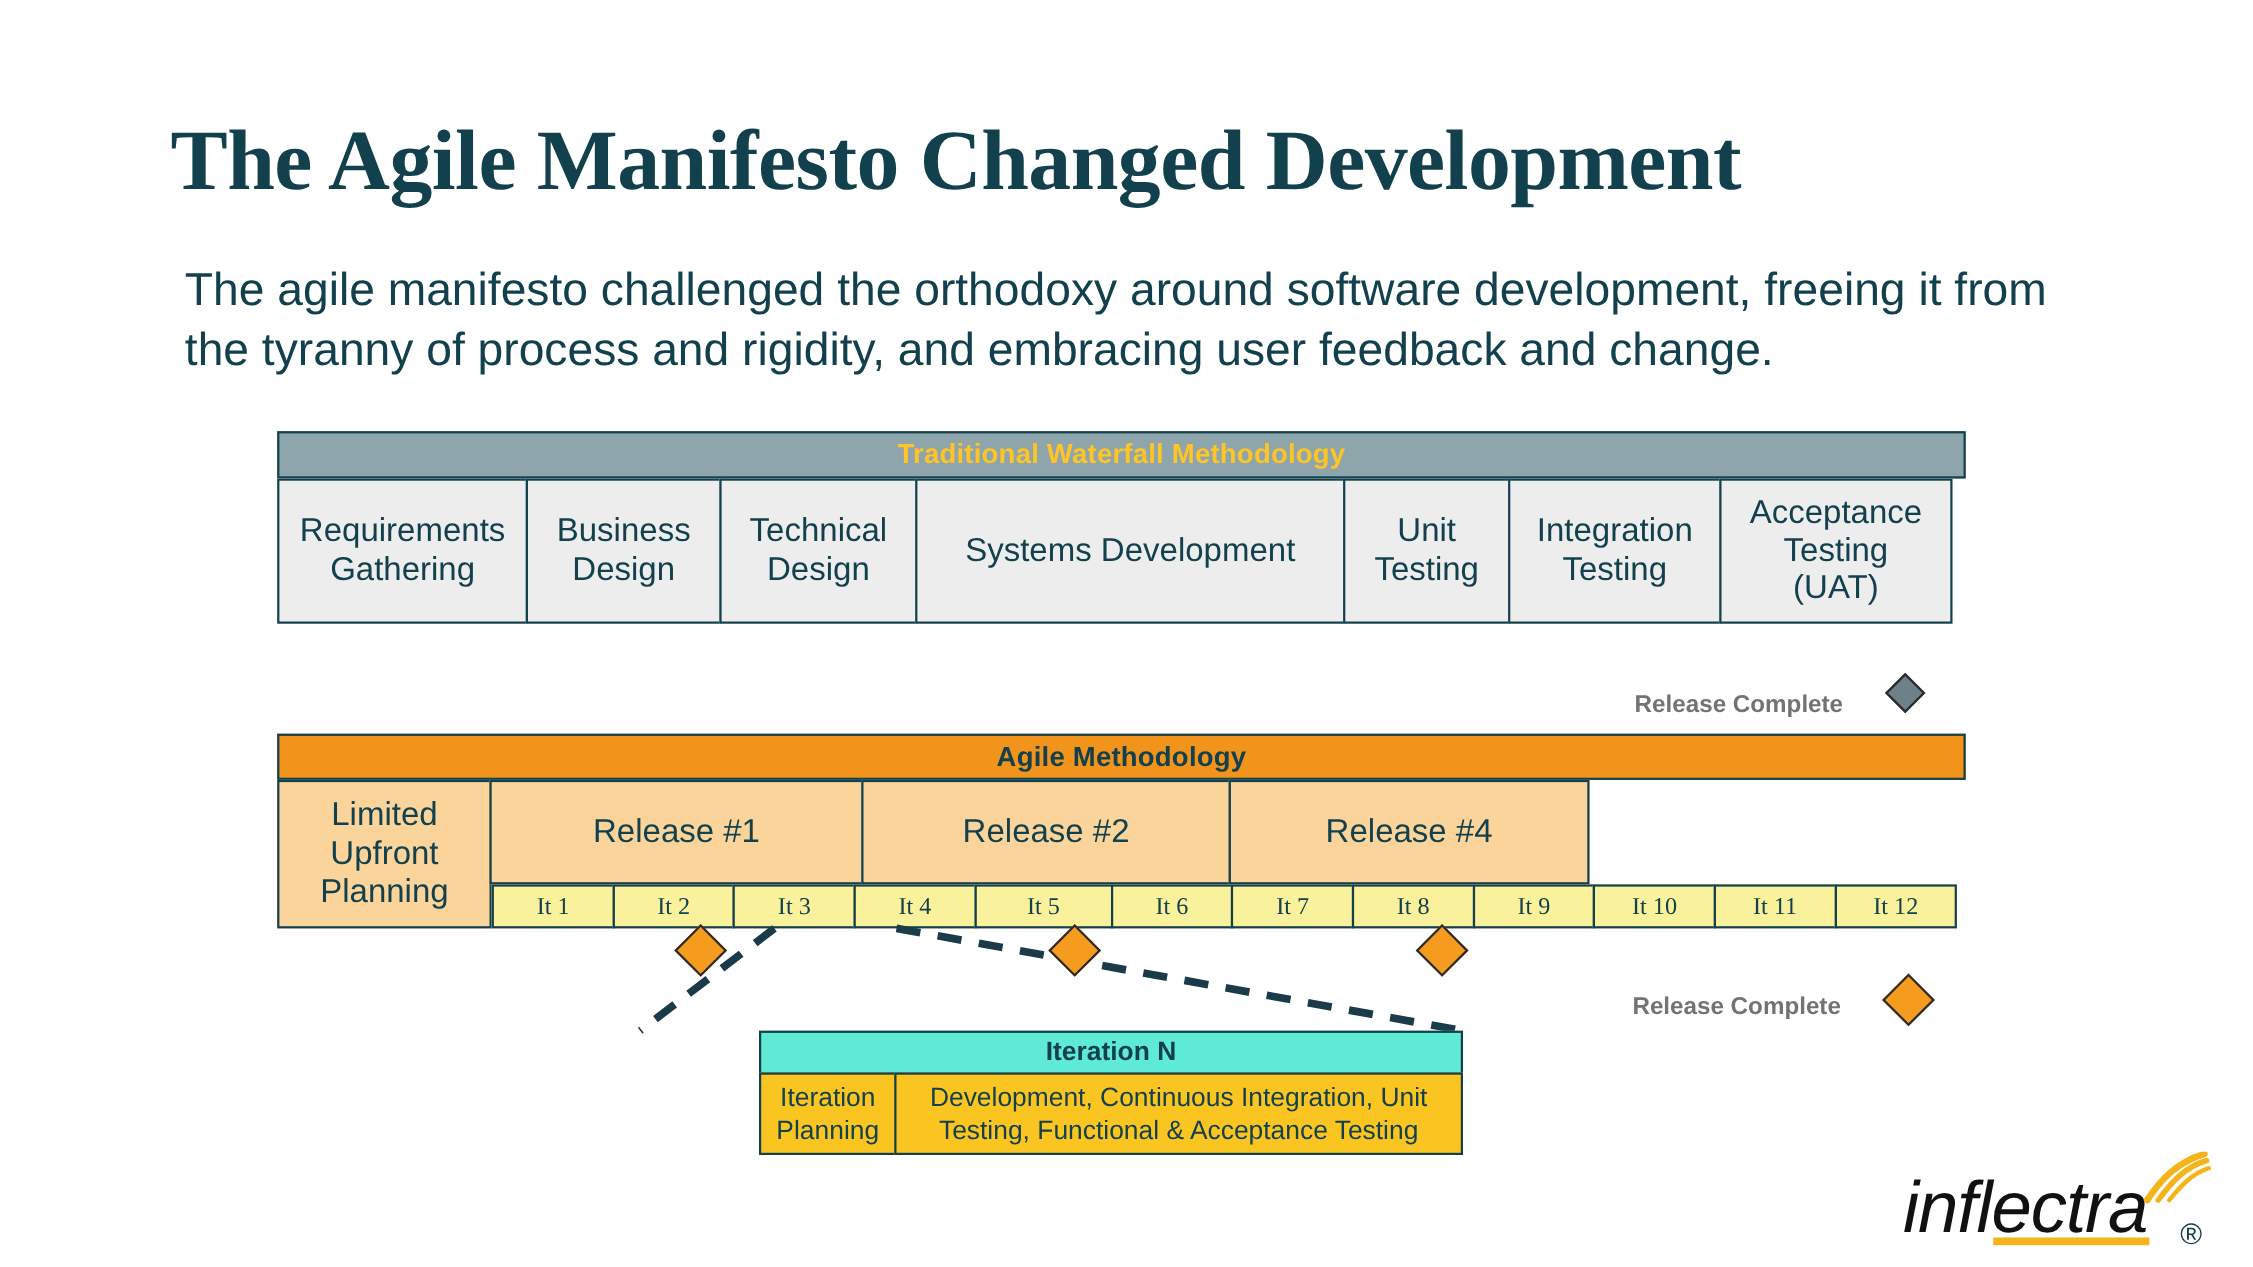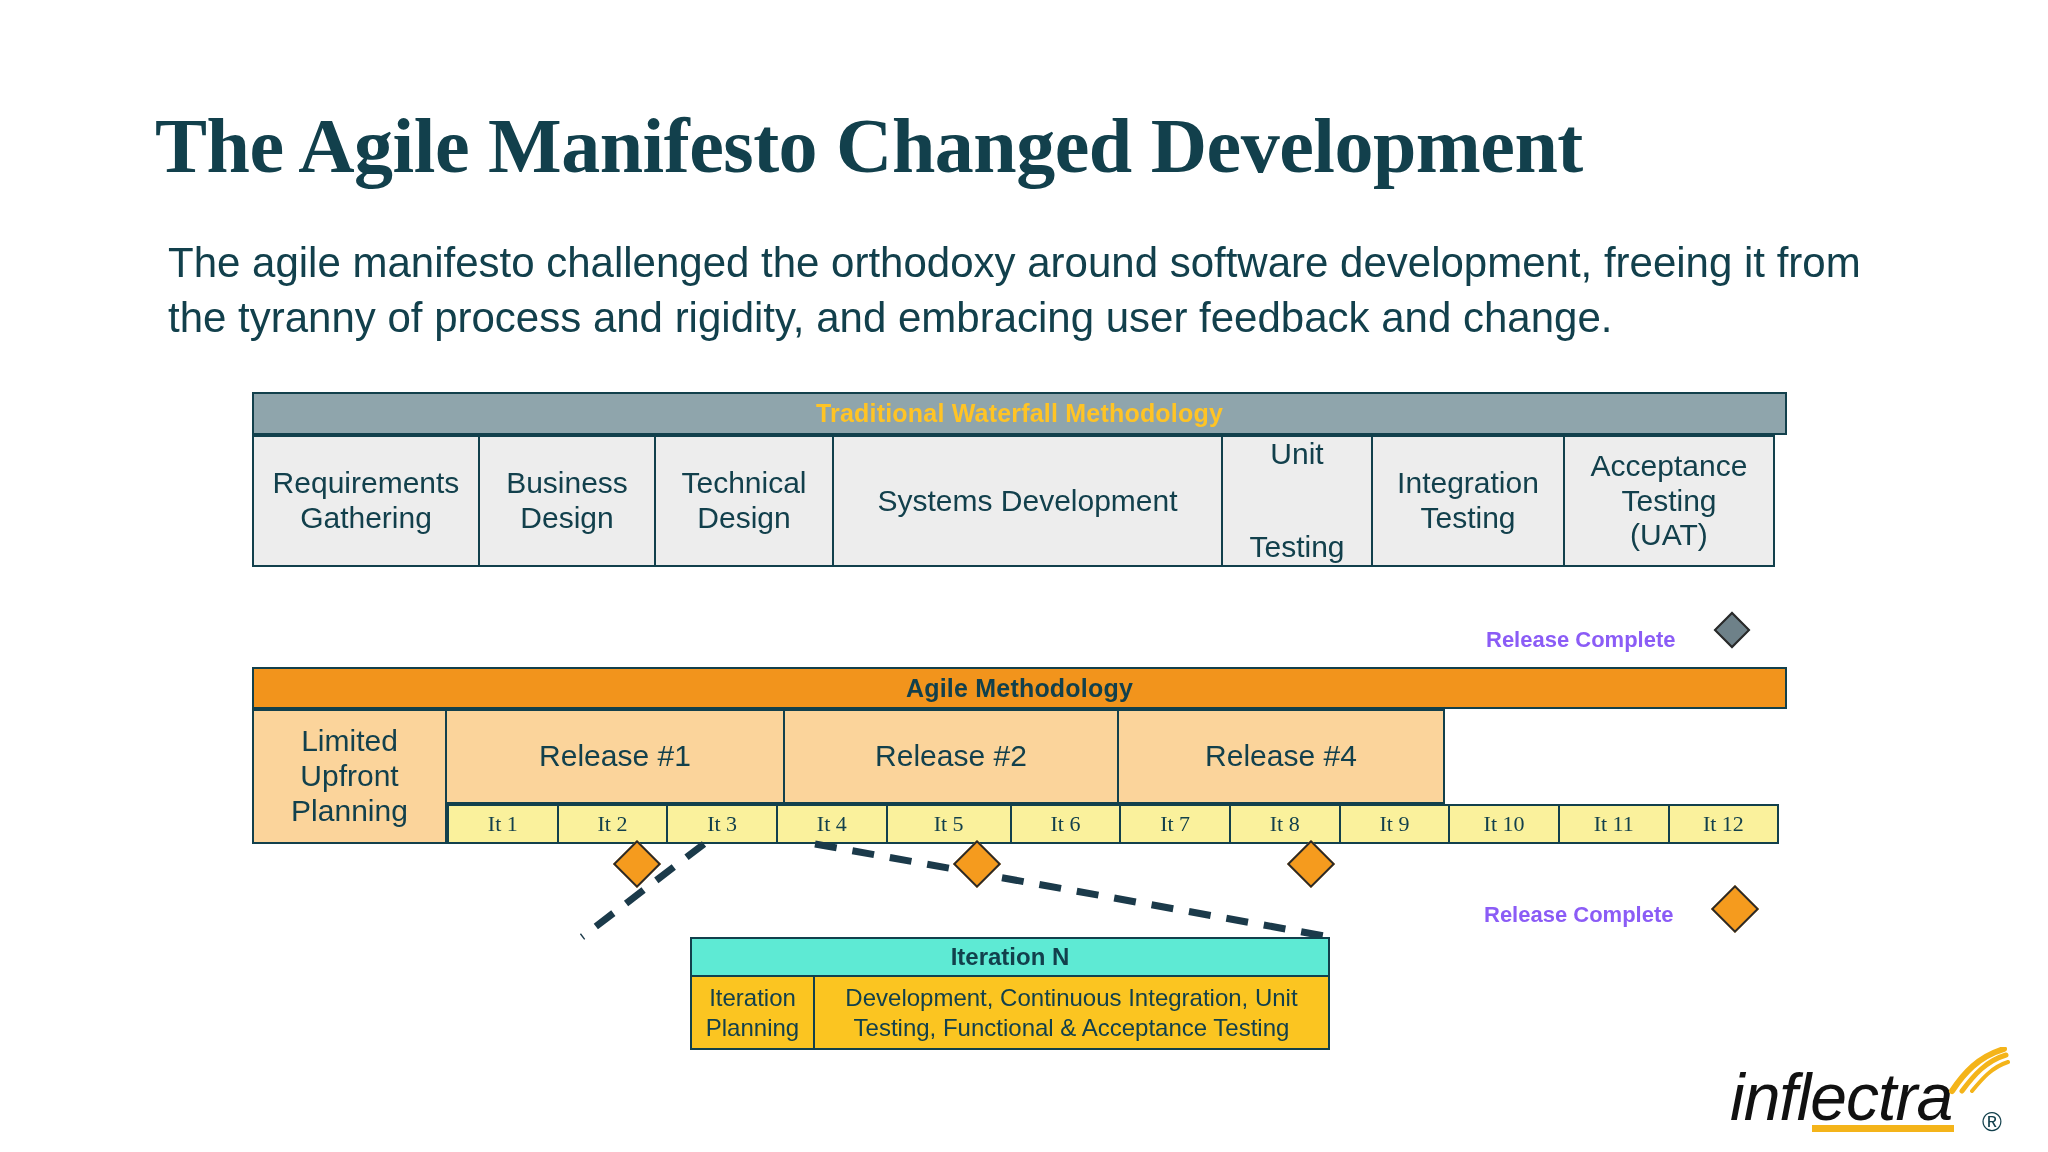--- a/index.html
+++ b/index.html
@@ -99,21 +99,21 @@
     position: absolute;
     left: 955px;
     top: 583px;
     width: 80px;
     height: 68px;
   }
 
   
   .rc-label {
     position: absolute;
-    color: #8b5cf6;
+    color: #737373;
     font-size: 22px;
     font-weight: 700;
     white-space: nowrap;
   }
   .diamond {
     position: absolute;
     box-sizing: border-box;
     border: 2px solid #2A2A2A;
     transform: rotate(45deg);
   }
@@ -241,21 +241,21 @@
         <span>Business</span>
         <span>Design</span>
       </div>
       <div class="cell" style="width: 180px; flex-direction: column; align-items: center;">
         <span>Technical</span>
         <span>Design</span>
       </div>
       <div class="cell" style="width: 391px; flex-direction: column;">
         <span>Systems Development</span>
       </div>
-      <div class="cell" style="width: 152px; flex-direction: column; justify-content: space-between;">
+      <div class="cell" style="width: 152px; flex-direction: column;">
         <span>Unit</span>
         <span>Testing</span>
       </div>
       <div class="cell" style="width: 194px; flex-direction: column;">
         <span>Integration</span>
         <span>Testing</span>
       </div>
       <div class="cell" style="width: 212px; flex-direction: column;">
         <span>Acceptance</span>
         <span>Testing</span>

